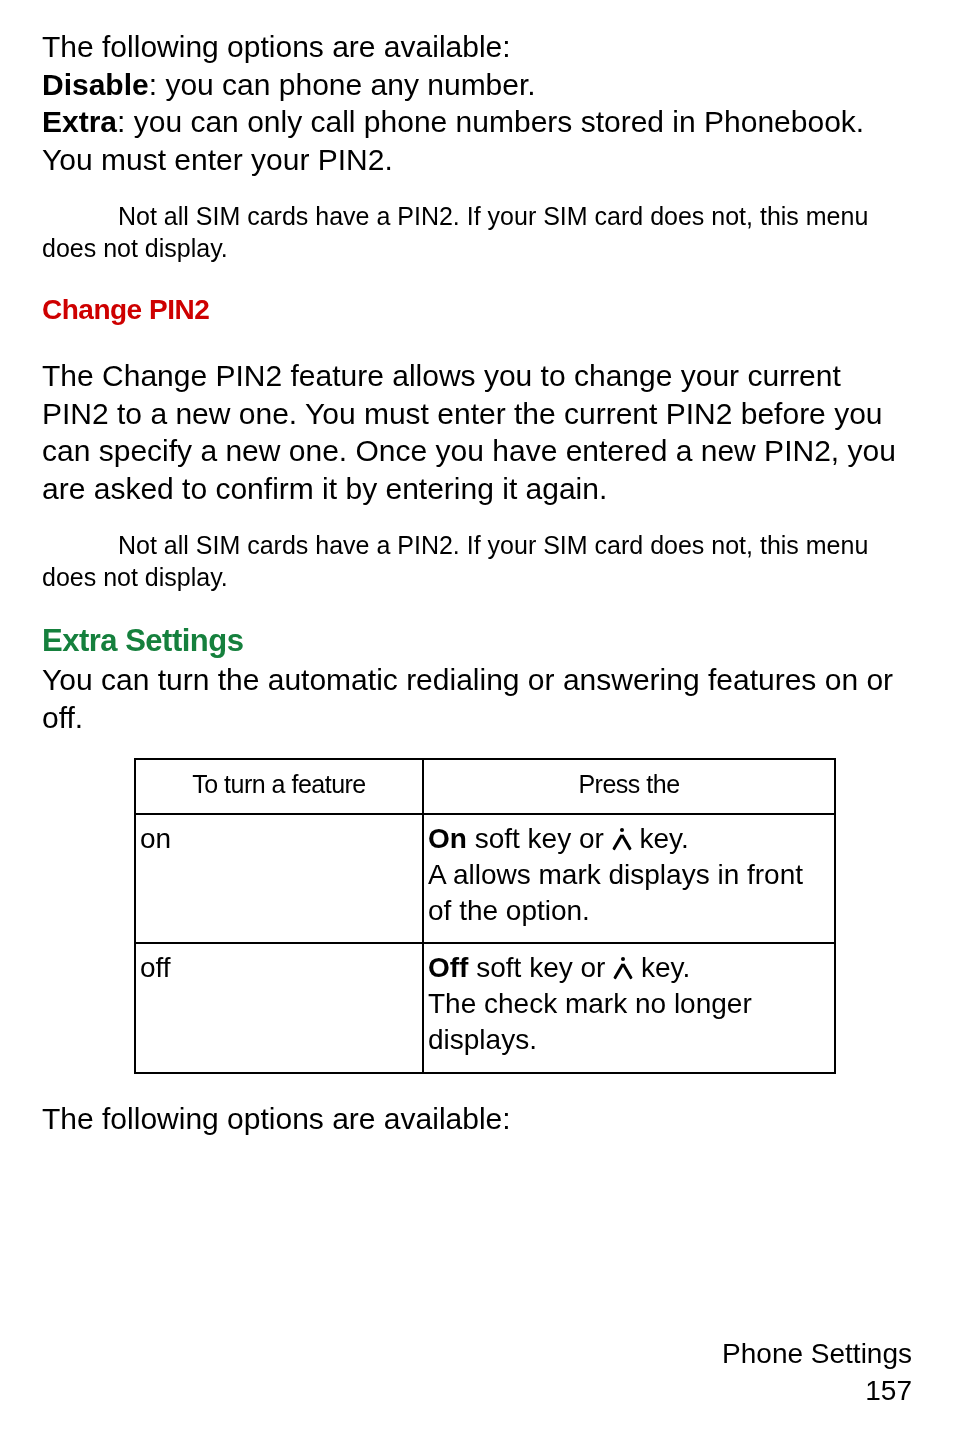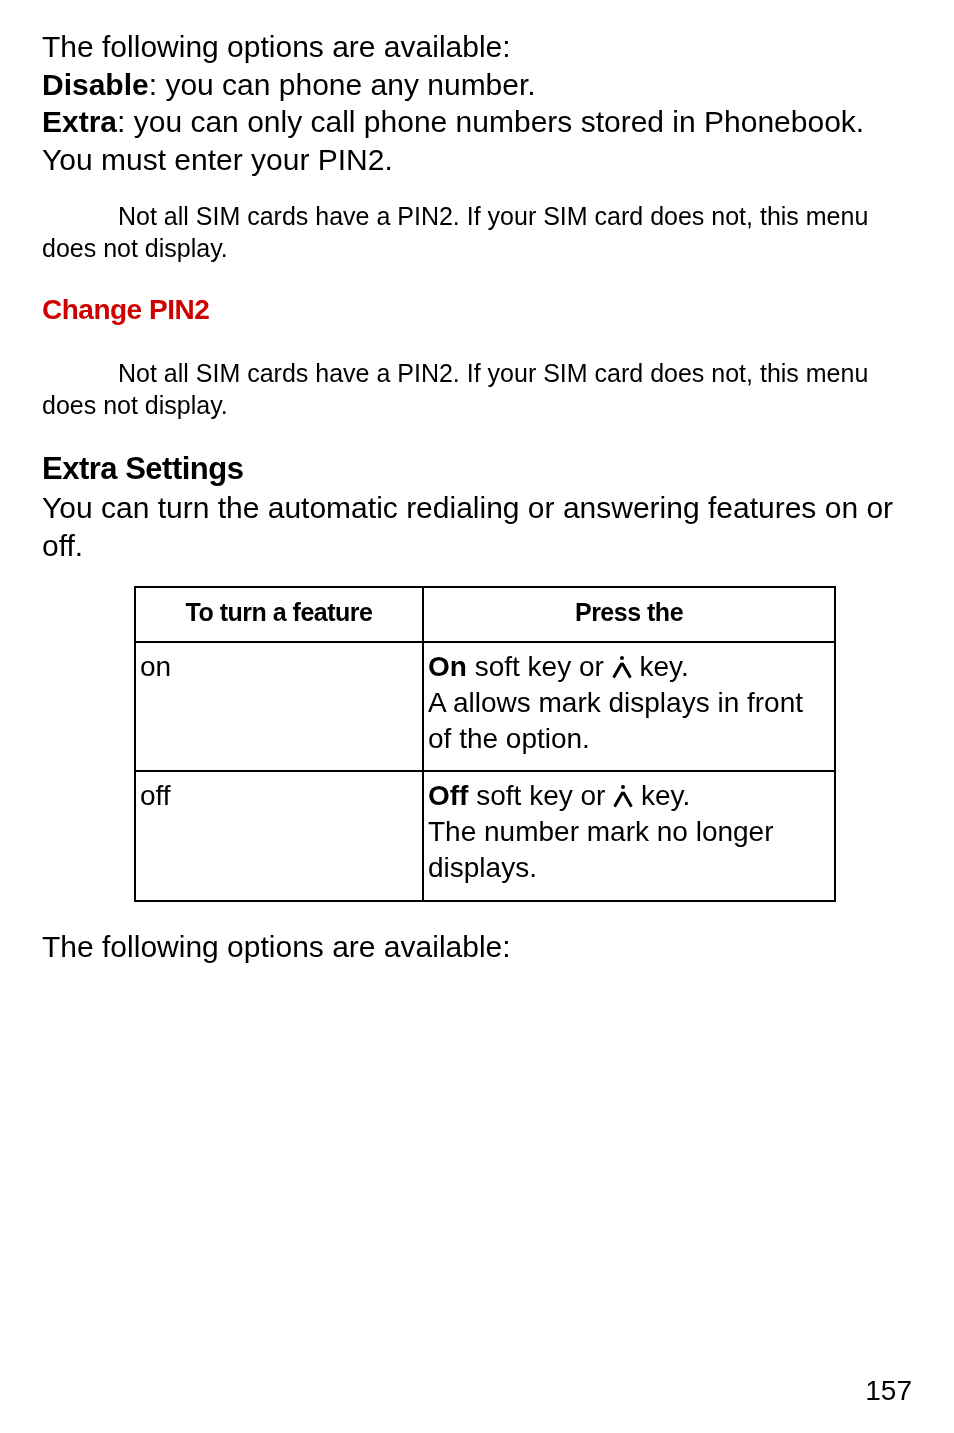--- a/index.html
+++ b/index.html
@@ -33,21 +33,21 @@
   }
   .h-red {
     color: #ce0000;
     font-family: "Arial Black", Arial, Helvetica, sans-serif;
     font-weight: 900;
     font-size: 28px;
     letter-spacing: -0.5px;
     margin: 6px 0 31px 0;
   }
   .h-magenta {
-    color: #000000;
+    color: #15803d;
     font-family: "Arial Black", Arial, Helvetica, sans-serif;
     font-weight: 900;
     font-size: 31px;
     letter-spacing: -0.5px;
     margin: 6px 0 2px 0;
   }
   b { font-weight: 700; }
 
   .table-wrap {
     margin: 22px 0 26px 92px;
@@ -56,21 +56,21 @@
     border-collapse: collapse;
     width: 702px;
   }
   th, td {
     border: 2px solid #000;
     vertical-align: top;
     text-align: left;
   }
   th {
     font-family: "Arial Black", Arial, Helvetica, sans-serif;
-    font-weight: 700;
+    font-weight: 400;
     font-size: 25px;
     letter-spacing: -0.5px;
     text-align: center;
     padding: 10px 4px 14px 4px;
   }
   td {
     font-size: 28px;
     line-height: 1.28;
     padding: 6px 2px 14px 4px;
   }
@@ -128,20 +128,21 @@
     <b>Extra</b><span>: you can only call phone numbers stored in Phonebook. You must enter your PIN2.</span>
   </div>
 
   <div class="note-wrap">
     <span>Not all SIM cards have a PIN2. If your SIM card does not, this menu</span>
     <span class="line2">does not display.</span>
   </div>
 
   <div class="h-red">Change PIN2</div>
 
+  <div class="body-text">The Change PIN2 feature allows you to change your current PIN2 to a new one. You must enter the current PIN2 before you can specify a new one. Once you have entered a new PIN2, you are asked to confirm it by entering it again.</div>
 
   <div class="note-wrap">
     <span>Not all SIM cards have a PIN2. If your SIM card does not, this menu</span>
     <span class="line2">does not display.</span>
   </div>
 
   <div class="h-magenta">Extra Settings</div>
   <div class="body-text">You can turn the automatic redialing or answering features on or off.</div>
 
   <div class="table-wrap">
@@ -157,27 +158,27 @@
           <td class="col1">on</td>
           <td>
             <b>On</b><span> soft key or </span><span class="icon-key"><span class="dot"></span></span><span> key.</span><br>
             <span>A allows mark displays in front of the option.</span>
           </td>
         </tr>
         <tr>
           <td class="col1">off</td>
           <td>
             <b>Off</b><span> soft key or </span><span class="icon-key"><span class="dot"></span></span><span> key.</span><br>
-            <span>The number mark no longer displays.</span>
+            <span>The check mark no longer displays.</span>
           </td>
         </tr>
       </tbody>
     </table>
   </div>
 
   <div class="body-text">The following options are available:</div>
 
   <div class="footer">
-    <br>
+    <span>Phone Settings</span><br>
     <span>157</span>
   </div>
 
 </div>
 
 </body></html>

